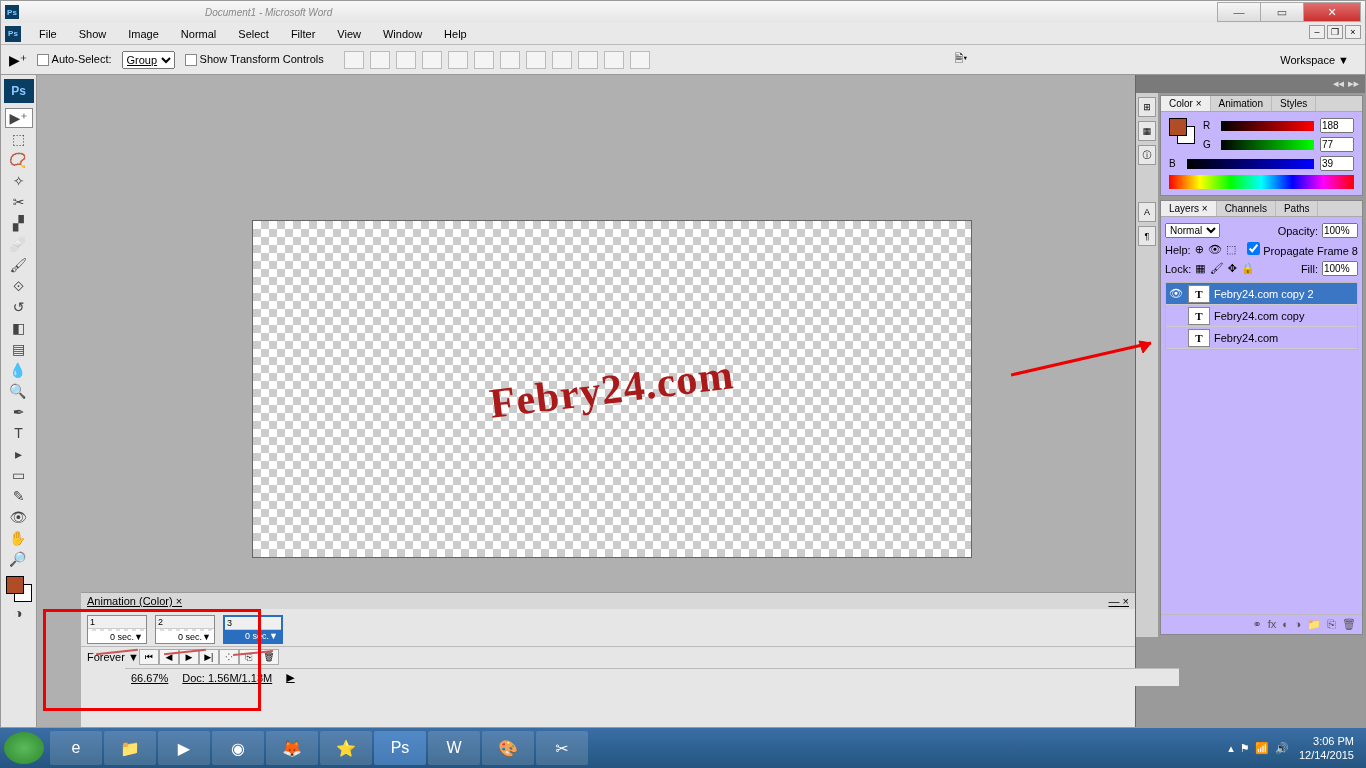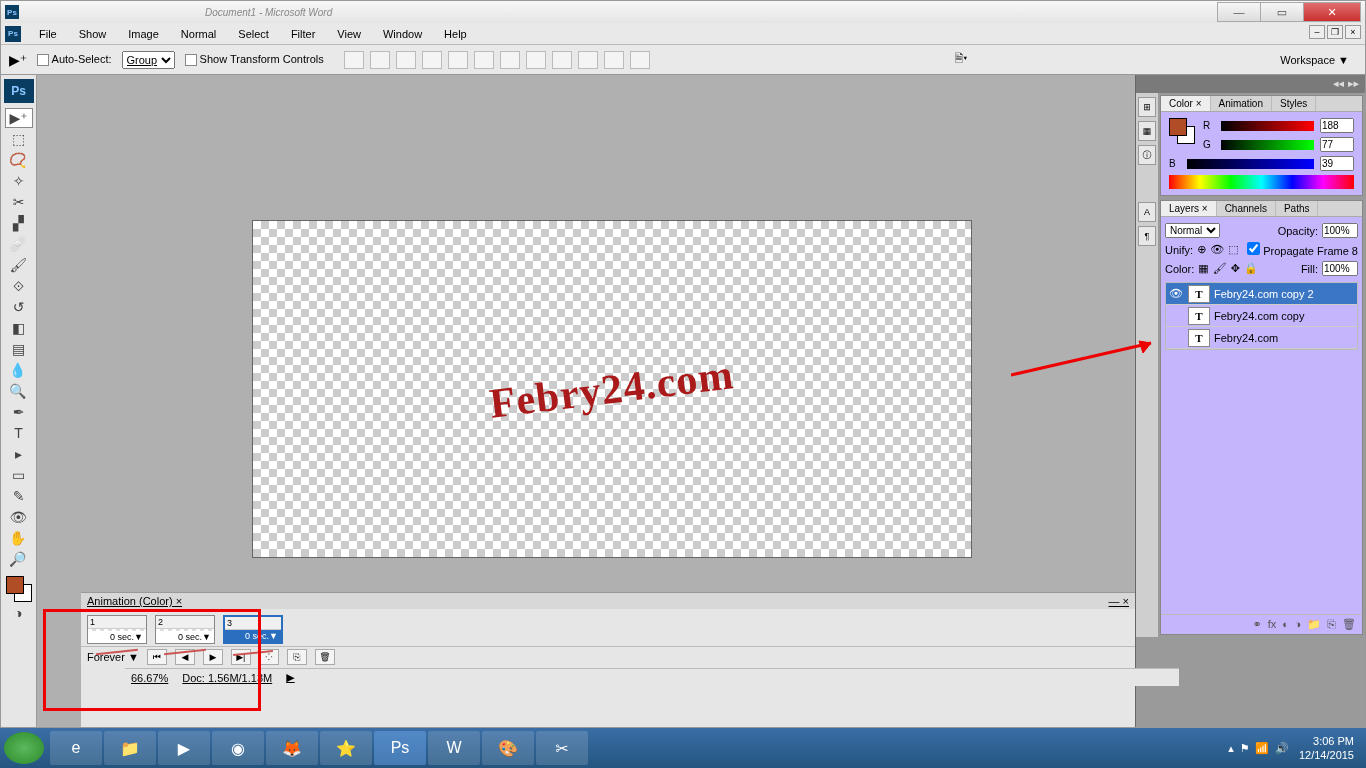--- a/index.html
+++ b/index.html
@@ -54,21 +54,21 @@
 .animation-panel .ap-title { padding:2px 6px; font-size:10px; text-decoration:underline; background:#d8d8d8; display:flex; }
 .animation-panel .ap-title .x { margin-left:auto; }
 .frames-row { display:flex; padding:6px 6px 2px 6px; gap:8px; }
 .frame { width:60px; border:1px solid #888; background:#fff; display:flex; flex-direction:column; }
 .frame.sel { border:2px solid #2a6fbf; background:#cfe3fb; }
 .frame .fnum { font-size:9px; padding:1px 2px; background:#f0f0f0; border-bottom:1px solid #ccc; }
 .frame .fthumb { flex:1; height:46px; background: repeating-conic-gradient(#ddd 0% 25%, #fff 0% 50%) 0 0/8px 8px; position:relative; }
 .frame .fthumb::after { content:""; position:absolute; left:8px; right:8px; top:22px; height:2px; background:#c55; transform:rotate(-6deg);}
 .frame .fdelay { font-size:9px; text-align:right; padding:1px 3px; }
 .frame.sel .fdelay { background:#2a6fbf; color:#fff; }
-.ap-controls { display:flex; align-items:center; gap:8px; padding:2px 6px; border-top:1px solid #bbb; }
+.ap-controls { display:flex; align-items:center; gap:0; padding:2px 6px; border-top:1px solid #bbb; }
 .ap-controls .btn { width:20px; height:16px; border:1px solid #aaa; background:#f4f4f4; font-size:9px; text-align:center; line-height:14px;}
 .red-highlight { position:absolute; left:42px; top:608px; width:218px; height:102px; border:3px solid #e00; pointer-events:none; }
 
 .statusbar { position:absolute; left:44px; right:0; bottom:-1px; height:18px; background:#e6e6e6; border-top:1px solid #bbb; display:flex; align-items:center; padding:0 6px; gap:14px; font-size:10px; }
 
 .right-panels { width:230px; background:#9a9a9a; display:flex; flex-direction:column; border-left:1px solid #666; }
 .panel { background:#c4b5fd; margin:2px; border:1px solid #888; }
 .panel .tabs { display:flex; background:#d4d4d4; border-bottom:1px solid #aaa; }
 .panel .tabs span { padding:2px 8px; font-size:10px; border-right:1px solid #bbb; }
 .panel .tabs span.active { background:#eee; }
@@ -296,28 +296,28 @@
             <span>Channels</span>
             <span>Paths</span>
           </div>
           <div class="body">
             <div class="layers-row">
               <select><option>Normal</option></select>
               <span class="lab" style="margin-left:auto;">Opacity:</span>
               <input type="text" value="100%" style="">
             </div>
             <div class="layers-row">
-              <span class="lab">Unify:</span>
+              <span class="lab">Help:</span>
               <span>⊕</span>
               <span>👁</span>
               <span>⬚</span>
               <span style="margin-left:auto;"><input type="checkbox" checked="" style=""> <span>Propagate Frame 8</span></span>
             </div>
             <div class="layers-row">
-              <span class="lab">Color:</span>
+              <span class="lab">Lock:</span>
               <span>▦</span>
               <span>🖌</span>
               <span>✥</span>
               <span>🔒</span>
               <span class="lab" style="margin-left:auto;">Fill:</span>
               <input type="text" value="100%" style="">
             </div>
             <div class="layer-list">
               <div class="layer sel">
                 <div class="eye">👁</div>

